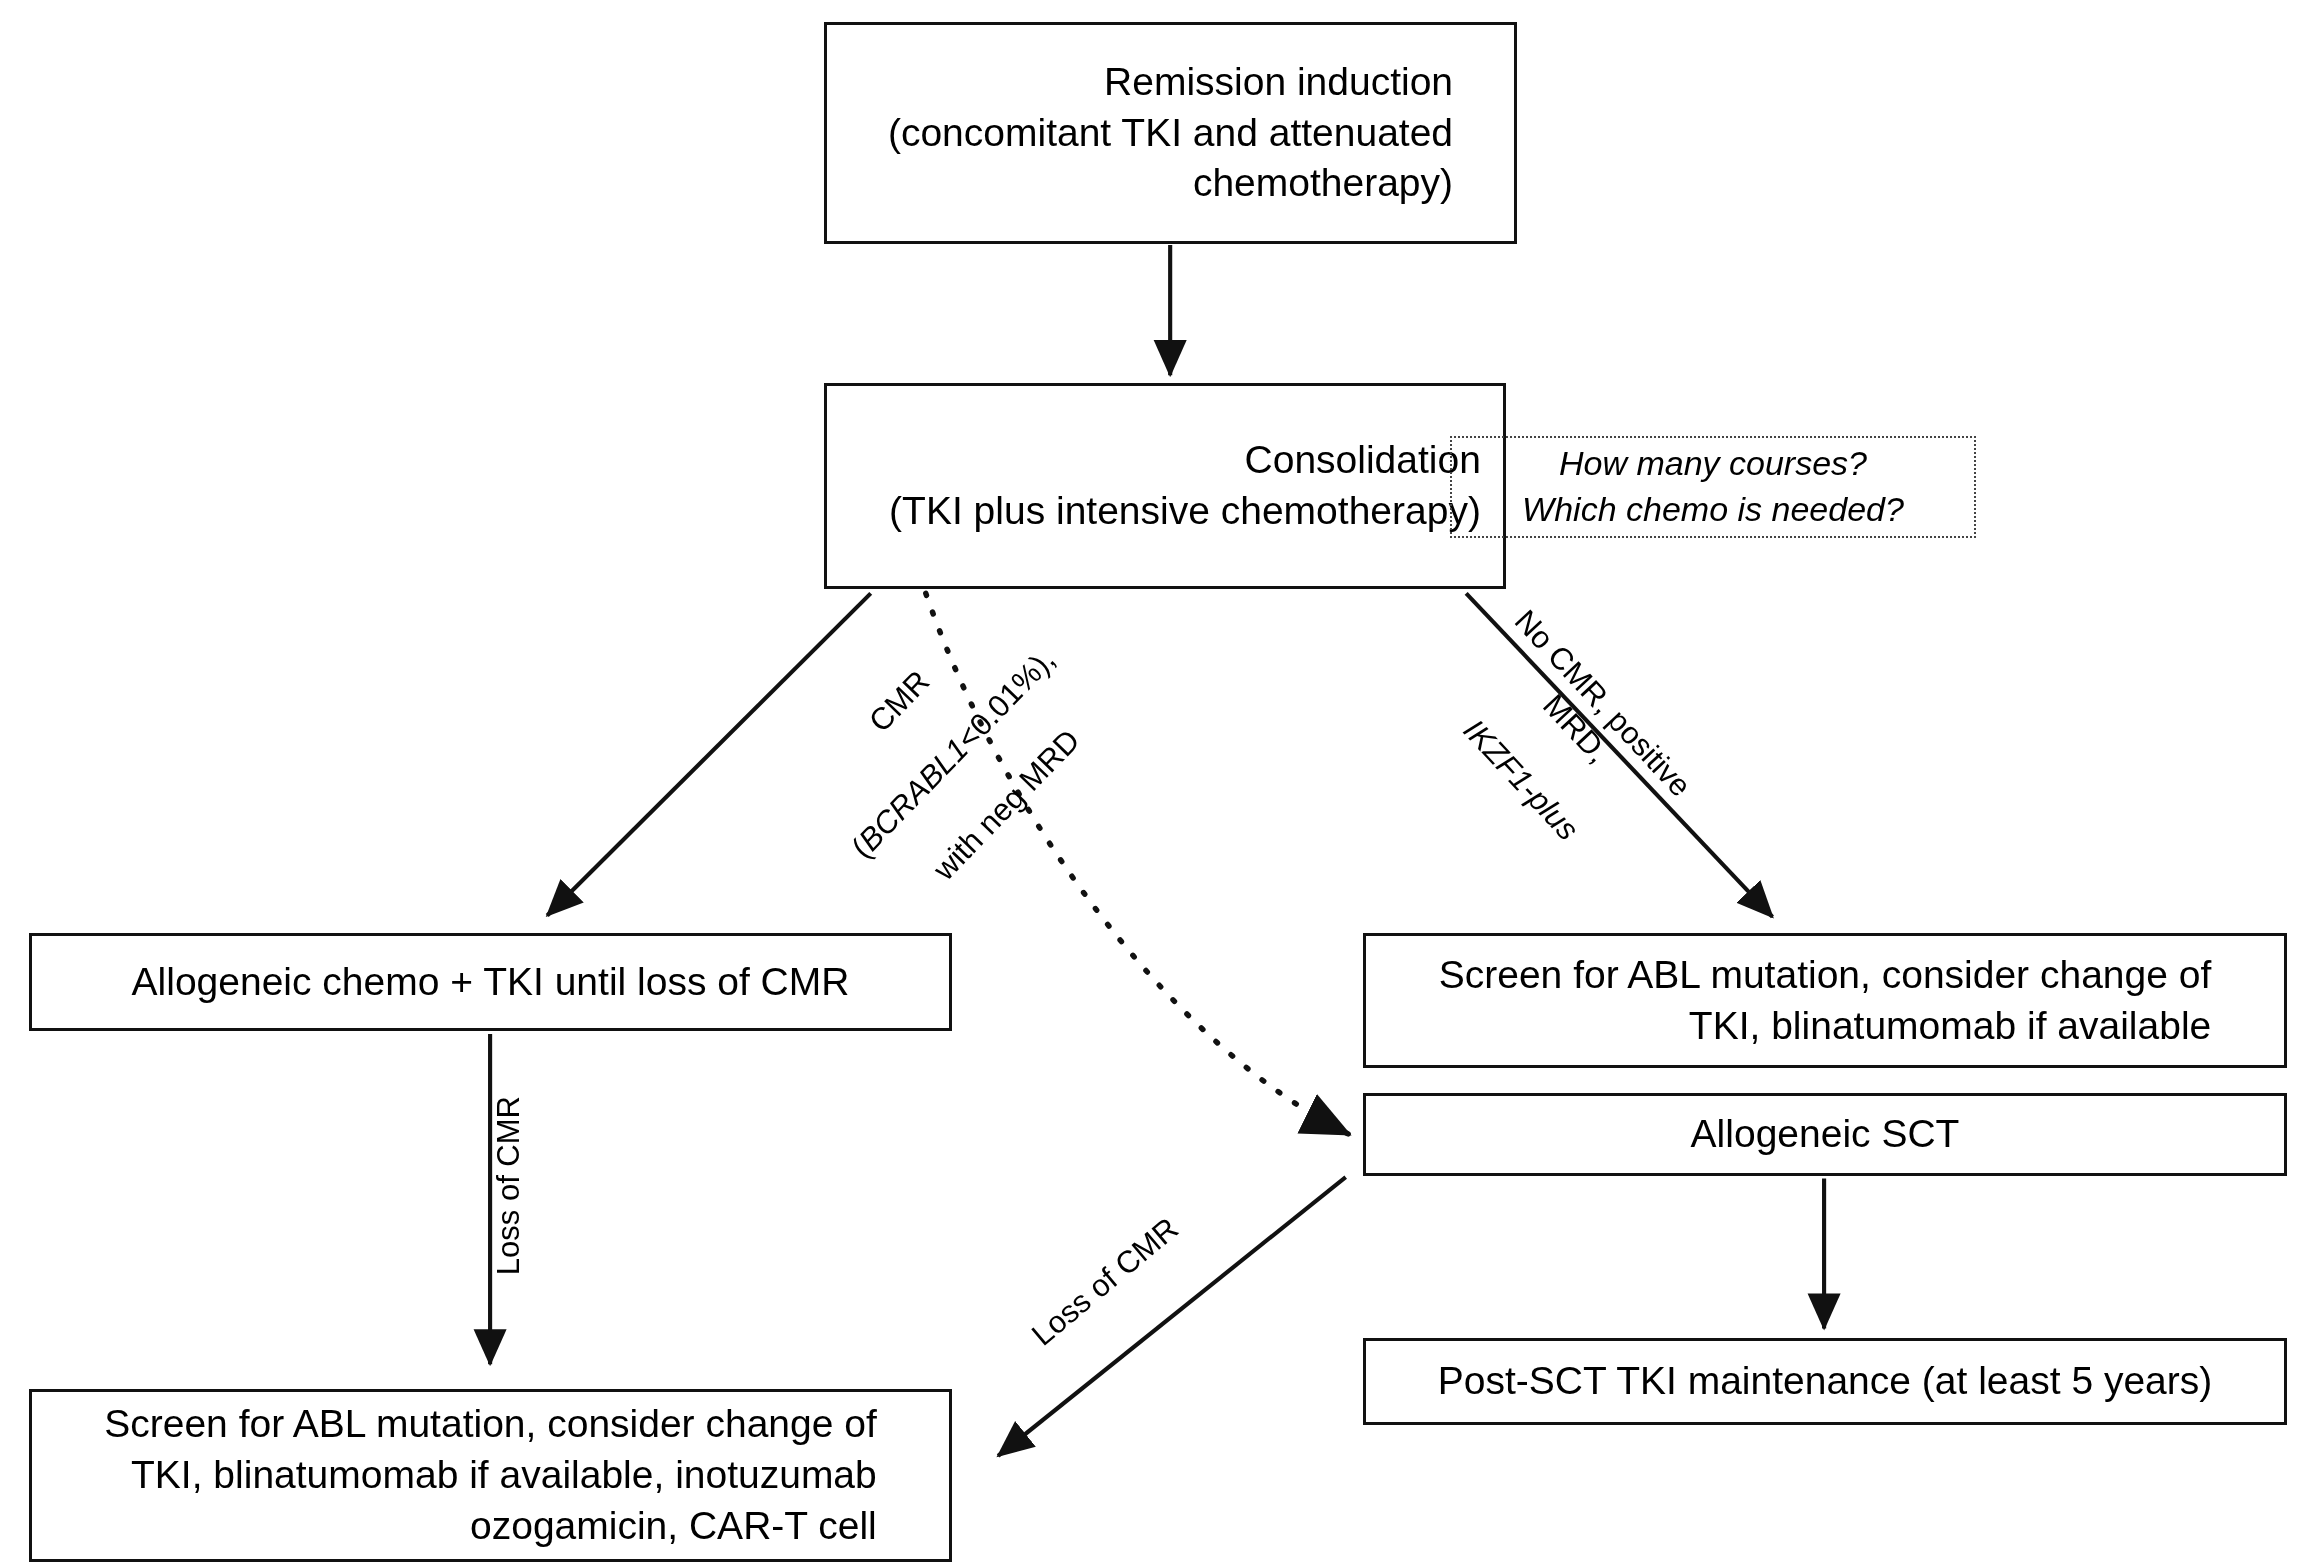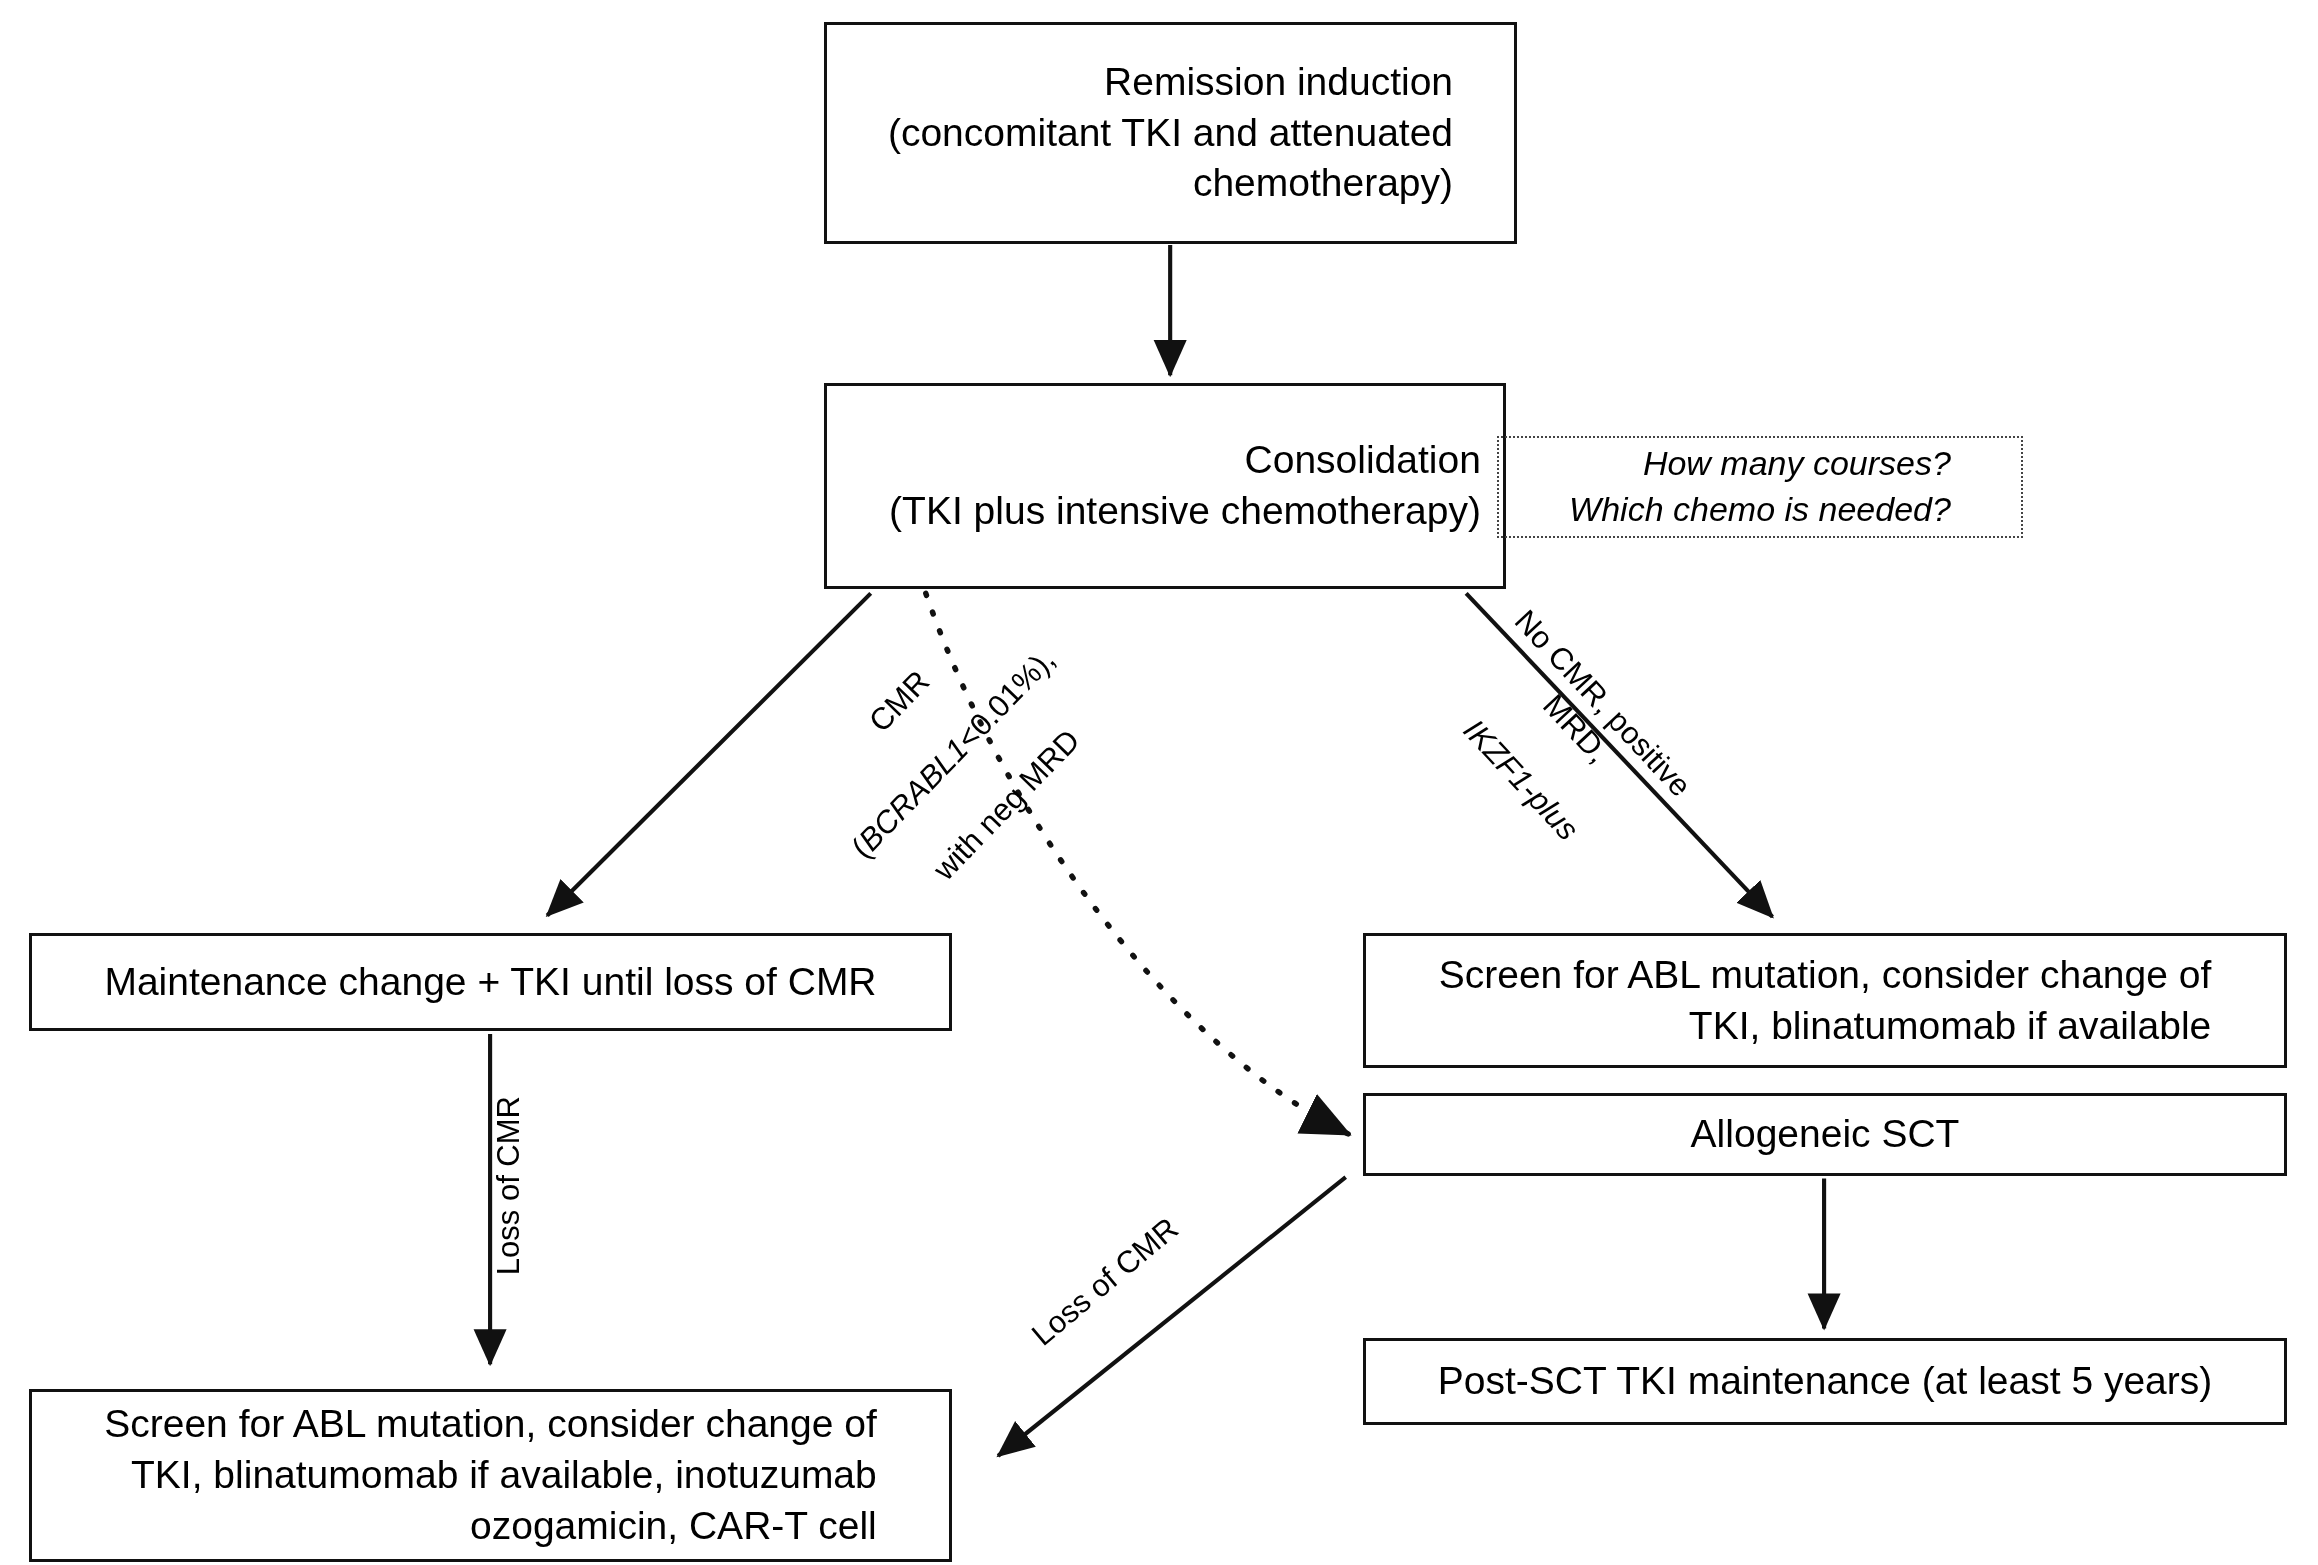--- a/index.html
+++ b/index.html
@@ -105,27 +105,27 @@
     <div class="txt">Remission induction
 (concomitant TKI and attenuated
 chemotherapy)</div>
   </div>
 
   <div class="node" style="left:824px; top:383px; width:682px; height:206px;padding-left:40px;">
     <div class="txt">Consolidation
 (TKI plus intensive chemotherapy)</div>
   </div>
 
-  <div class="note" style="left:1497px; top:436px; width:526px; height:102px;text-align:right;">
+  <div class="note" style="left:1450px; top:436px; width:526px; height:102px;">
     <div class="txt">How many courses?
 Which chemo is needed?</div>
   </div>
 
   <div class="node" style="left:29px; top:933px; width:923px; height:98px;">
-    <div class="txt">Maintenance change + TKI until loss of CMR</div>
+    <div class="txt">Allogeneic chemo + TKI until loss of CMR</div>
   </div>
 
   <div class="node" style="left:1363px; top:933px; width:924px; height:135px;">
     <div class="txt">Screen for ABL mutation, consider change of
 TKI, blinatumomab if available</div>
   </div>
 
   <div class="node" style="left:1363px; top:1093px; width:924px; height:83px;">
     <div class="txt">Allogeneic SCT</div>
   </div>

